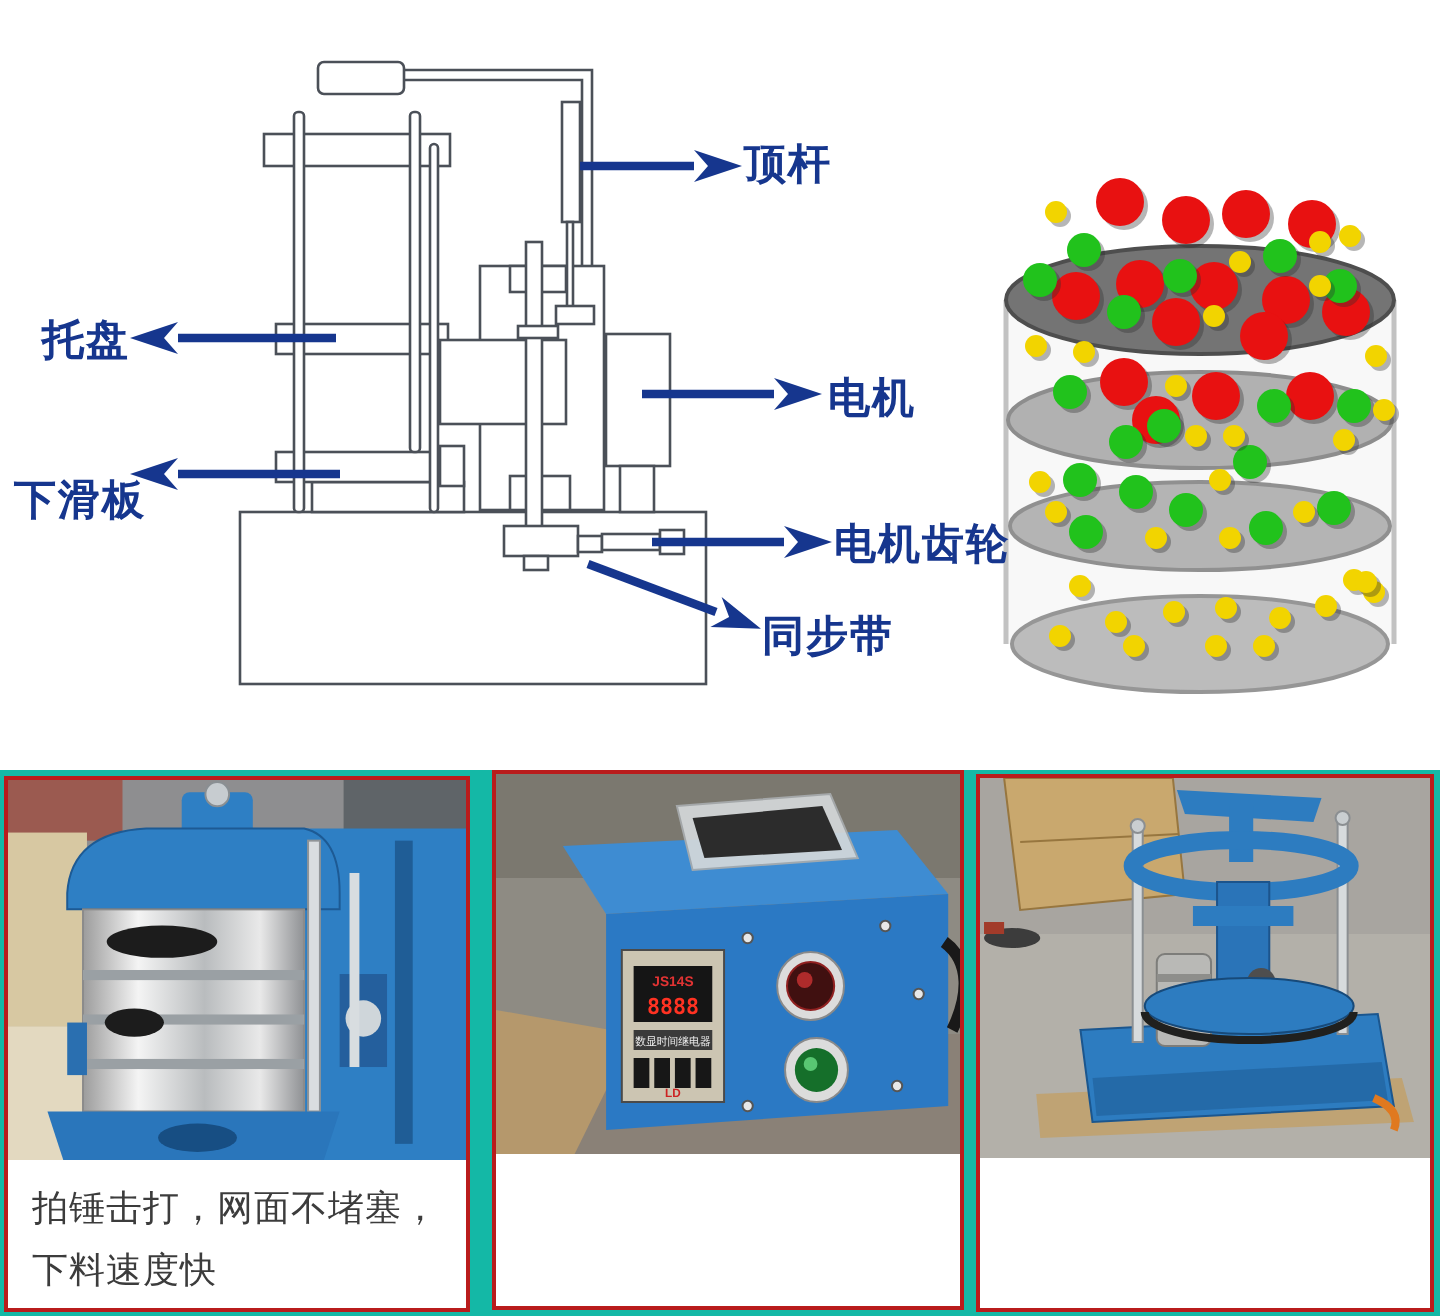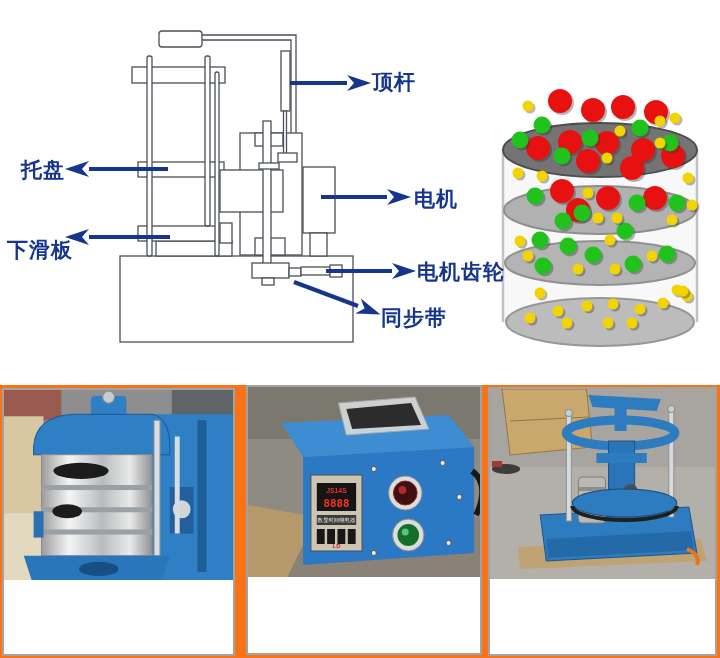--- a/index.html
+++ b/index.html
@@ -1,26 +1,26 @@
 <!DOCTYPE html>
 <html><head>
 <meta charset="utf-8">
 <style>
   html,body{margin:0;padding:0;background:#fff;}
-  .page{position:relative;width:720px;height:658px;background:#f97316;overflow:hidden;
+  .page{position:relative;width:720px;height:658px;background:#14b8a6;overflow:hidden;
         font-family:"Liberation Sans",sans-serif;}
   
   .top{position:absolute;left:0;top:0;width:720px;height:385px;background:#fff;}
   #diagram-svg{position:absolute;left:0;top:0;}
   #sieve-svg{position:absolute;left:480px;top:58px;}
   .dlabel{position:absolute;font-size:21px;font-weight:bold;color:#16368e;
           letter-spacing:1px;white-space:nowrap;z-index:5;}
   
   .panel{position:absolute;box-sizing:border-box;margin:0;background:#fff;
-         border:2px solid #a3a3a3;overflow:hidden;}
+         border:2px solid #b91c1c;overflow:hidden;}
   .panel svg.photo{display:block;width:100%;height:190px;}
   .panel figcaption{padding:9px 10px 0 12px;font-size:18px;color:#3c3c3c;
                     line-height:1.72;letter-spacing:0.5px;}
   #panel-1{left:2px;top:388px;width:233px;height:268px;}
   #panel-2{left:246px;top:385px;width:236px;height:270px;}
   #panel-3{left:488px;top:387px;width:229px;height:269px;}
 </style>
 </head>
 <body>
 
@@ -263,20 +263,21 @@
         <rect x="38" y="94" width="112" height="5" fill="#9aa0a4"></rect>
         <rect x="38" y="116" width="112" height="5" fill="#9aa0a4"></rect>
         <rect x="38" y="138" width="112" height="5" fill="#9aa0a4"></rect>
         <ellipse cx="78" cy="80" rx="28" ry="8" fill="#1c1c1c"></ellipse>
         <ellipse cx="64" cy="120" rx="15" ry="7" fill="#1c1c1c"></ellipse>
         <rect x="30" y="120" width="10" height="26" fill="#2a6fb0"></rect>
         <path d="M20,164 L168,164 L160,188 L28,188 Z" fill="#2a76bb"></path>
         <ellipse cx="96" cy="177" rx="20" ry="7" fill="#174e83"></ellipse>
       </g>
     </svg>
+    <figcaption>拍锤击打，网面不堵塞，下料速度快</figcaption>
   </figure>
 
   <figure class="panel" id="panel-2">
     <svg class="photo" viewBox="0 0 236 190" preserveAspectRatio="none">
       <g>
         <rect width="236" height="190" fill="#8e8b83"></rect>
         <rect y="0" width="236" height="52" fill="#7b786f"></rect>
         <rect y="130" width="236" height="60" fill="#8a8177"></rect>
         <path d="M0,118 L70,130 L40,190 L0,190 Z" fill="#b5986c"></path>
       </g>

